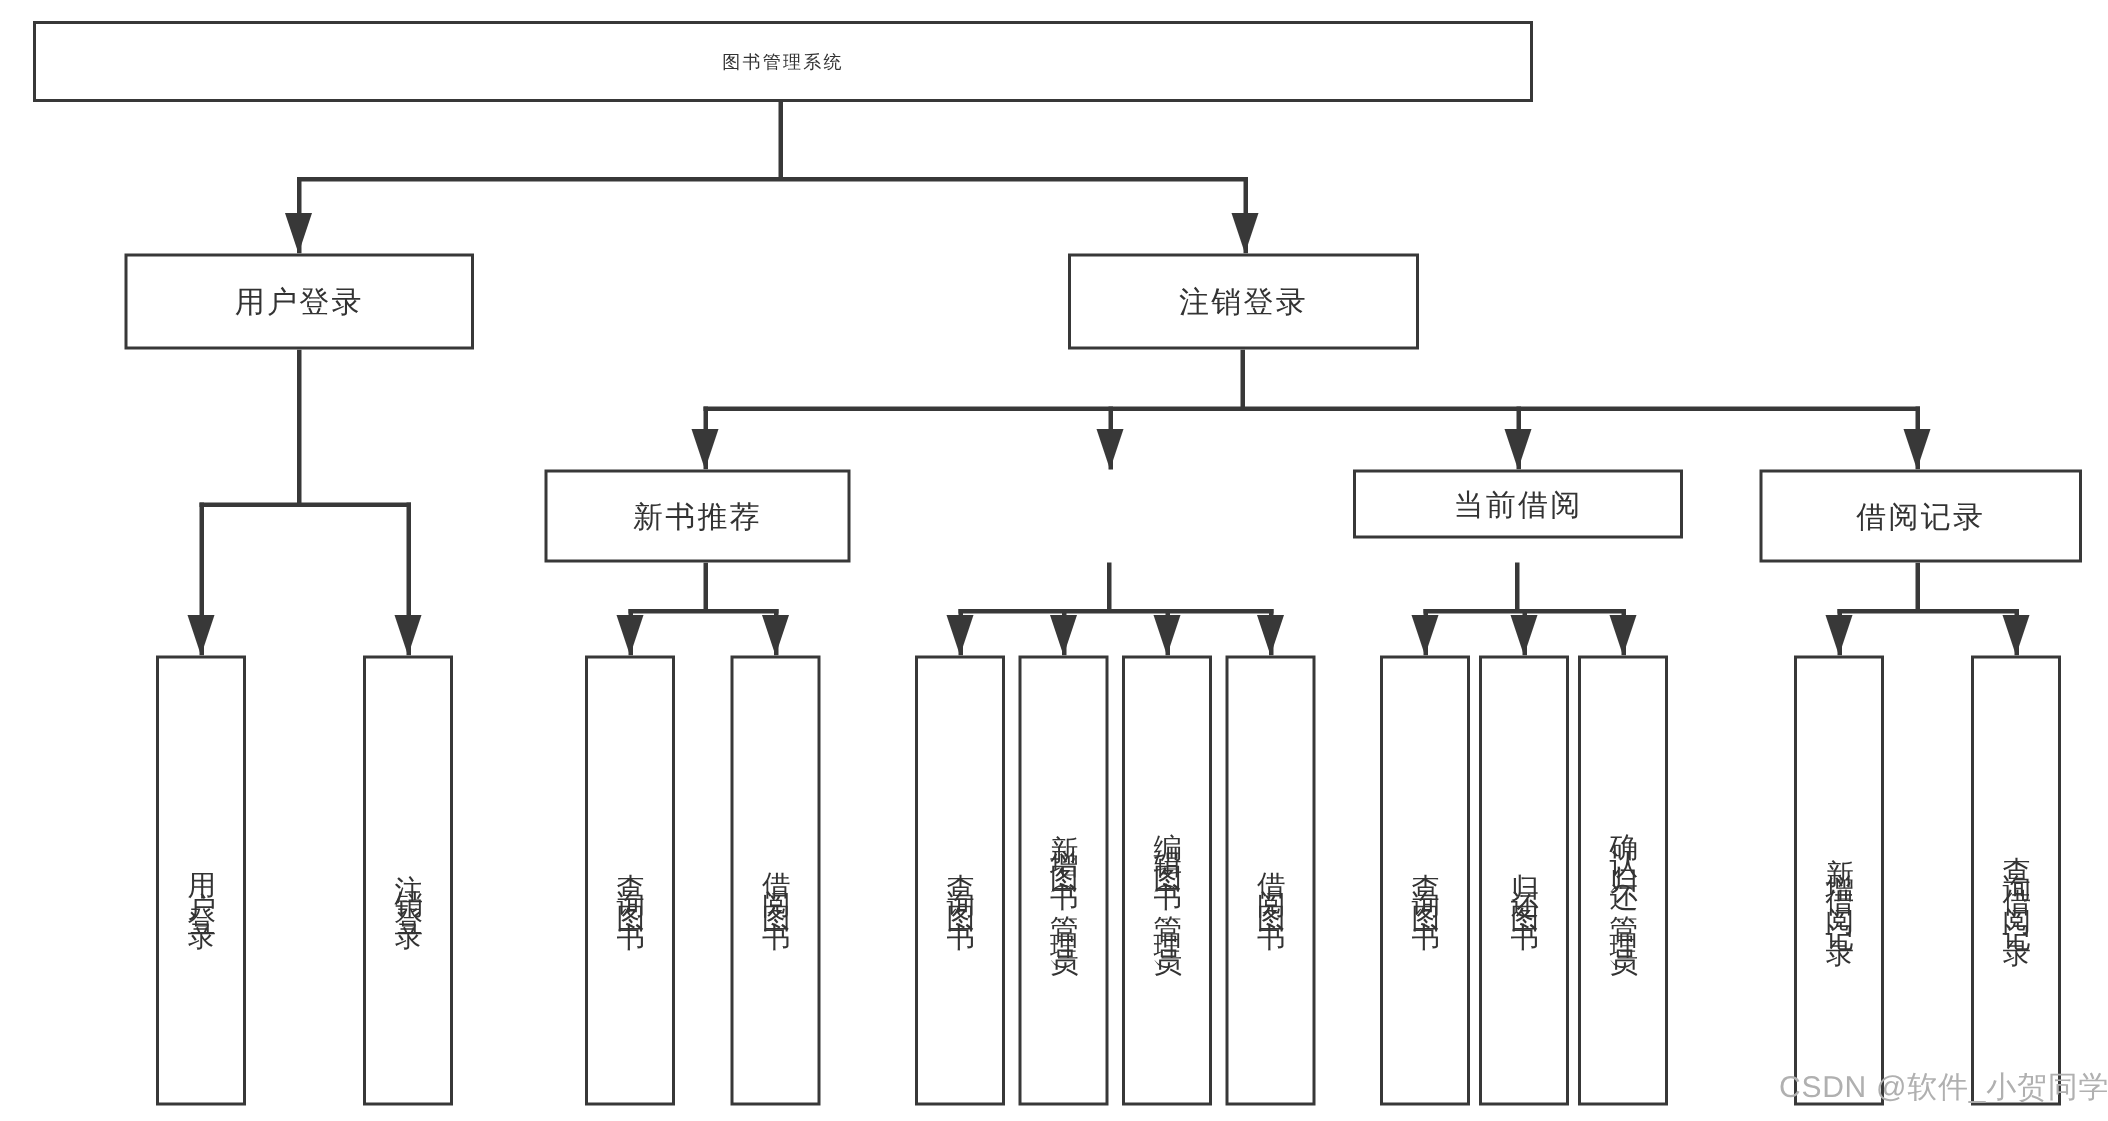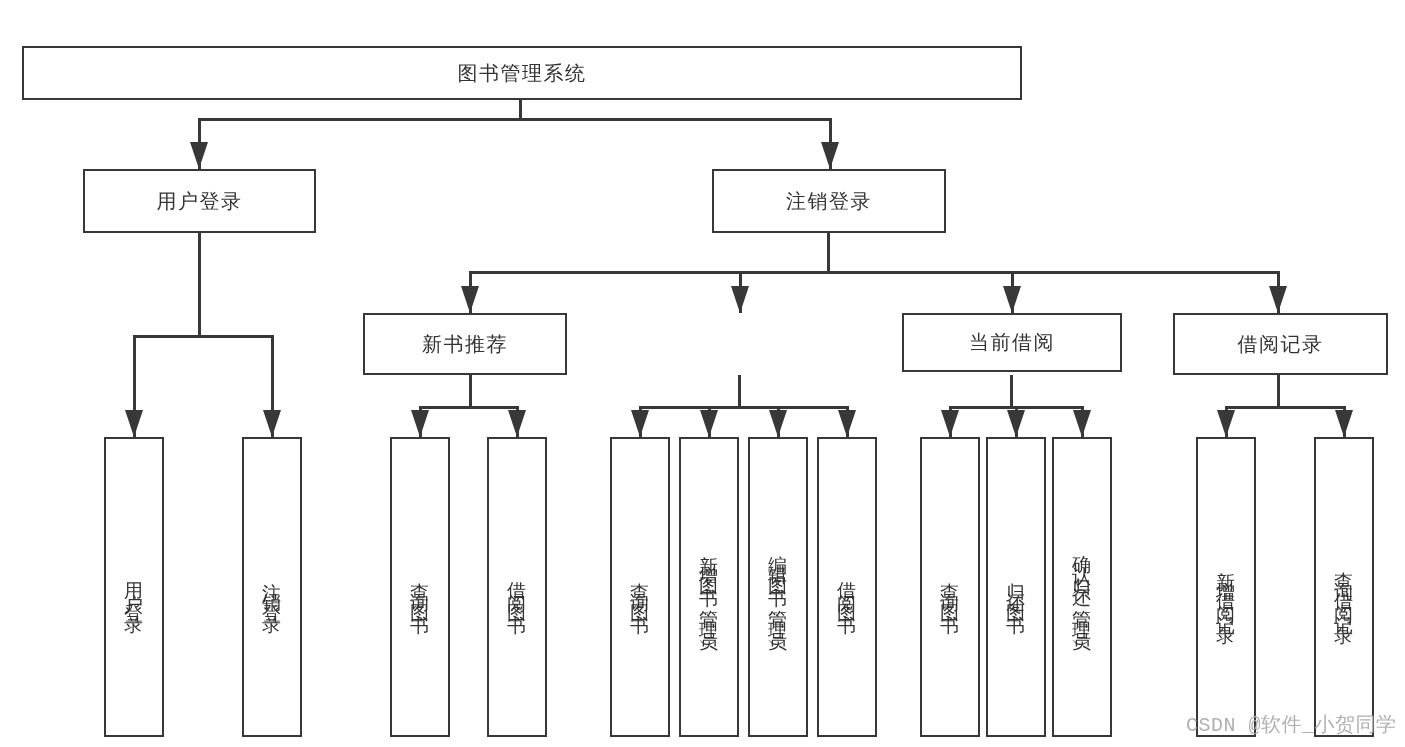--- a/index.html
+++ b/index.html
@@ -10,37 +10,37 @@
     color:var(--text,#333333);
   }
   .box {
     position:absolute; box-sizing:border-box;
     border:2.5px solid var(--line,#383838);
     background:#fff;
     display:flex; align-items:center; justify-content:center;
     color:var(--text,#333333);
   }
   .hbox { font-size:20px; letter-spacing:1.5px; }
-  .root { font-size:20px;margin-top:32px; }
+  .root { font-size:12px; }
   .vbox {
     writing-mode:vertical-lr; text-orientation:mixed;
     font-size:19px; letter-spacing:11px; line-height:1;
     padding-top:4px;
   }
   .line { position:absolute; background:var(--line,#383838); }
   .ah {
     position:absolute; width:0; height:0;
     border-left:9px solid transparent;
     border-right:9px solid transparent;
     border-top:27px solid var(--line,#383838);
   }
   .watermark {
     position:absolute; left:1186px; top:711px; z-index:5;
     font-size:20px; letter-spacing:0.5px;
-    color:var(--wm,#b0b0b0); white-space:nowrap;font-family:Liberation Mono, monospace;
+    color:var(--wm,#b0b0b0); white-space:nowrap;
   }
 </style>
 </head>
 <body>
 
 <div class="canvas">
 
   <div class="line" style="left:519px;top:68px;width:3px;height:52px"></div>
   <div class="line" style="left:198px;top:118px;width:634px;height:3px"></div>
 
@@ -100,21 +100,21 @@
   <div class="ah" style="left:1217px;top:410px"></div>
   <div class="line" style="left:1343px;top:406px;width:3px;height:31px"></div>
   <div class="ah" style="left:1335px;top:410px"></div>
 
   <div class="box hbox root" style="left:22px;top:14px;width:1000px;height:54px">图书管理系统</div>
 
   <div class="box hbox" style="left:83px;top:169px;width:233px;height:64px">用户登录</div>
   <div class="box hbox" style="left:712px;top:169px;width:234px;height:64px">注销登录</div>
 
   <div class="box hbox" style="left:363px;top:313px;width:204px;height:62px">新书推荐</div>
-  <div class="box hbox" style="left:902px;top:313px;width:220px;height:59px">当前借阅</div>
+  <div class="box hbox" style="left:902px;top:313px;width:220px;height:46px">当前借阅</div>
   <div class="box hbox" style="left:1173px;top:313px;width:215px;height:62px">借阅记录</div>
 
   <div class="box vbox" style="left:104px;top:437px;width:60px;height:300px">用户登录</div>
   <div class="box vbox" style="left:242px;top:437px;width:60px;height:300px">注销登录</div>
 
   <div class="box vbox" style="left:390px;top:437px;width:60px;height:300px">查询图书</div>
   <div class="box vbox" style="left:487px;top:437px;width:60px;height:300px">借阅图书</div>
 
   <div class="box vbox" style="left:610px;top:437px;width:60px;height:300px">查询图书</div>
   <div class="box vbox" style="left:679px;top:437px;width:60px;height:300px">新增图书（管理员）</div>

